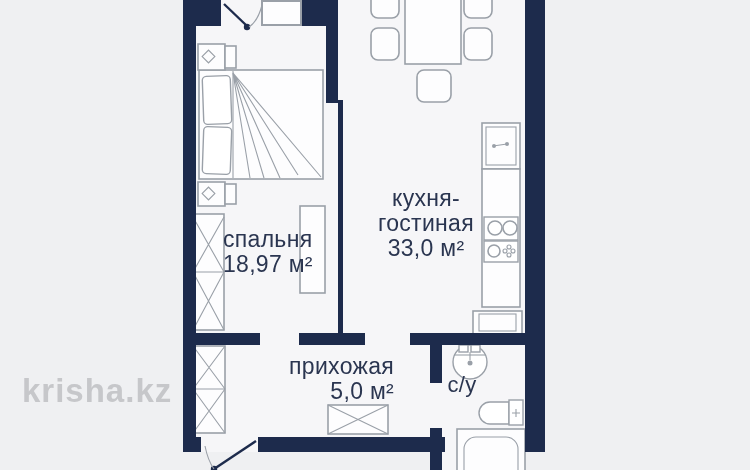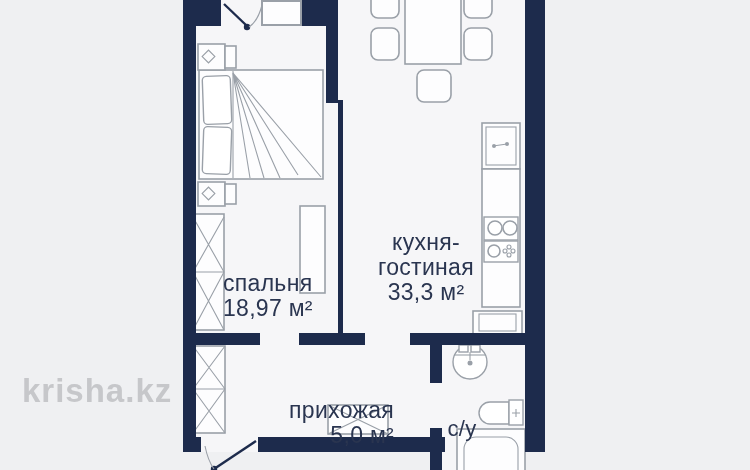--- a/index.html
+++ b/index.html
@@ -17,21 +17,21 @@
   svg{position:absolute;left:0;top:0;}
   .s{stroke:var(--line,#9aa0a8);stroke-width:1.6;fill:none;stroke-linecap:round;}
   .sf{stroke:var(--line,#9aa0a8);stroke-width:1.6;fill:#fdfdfe;}
   .sfw{stroke:var(--line,#9aa0a8);stroke-width:1.4;fill:#ffffff;}
   .thin{stroke:var(--line,#9aa0a8);stroke-width:1.1;fill:none;}
   .dot{fill:var(--line,#9aa0a8);stroke:none;}
   .door{stroke:var(--wall,#1d2b4c);stroke-width:2.4;fill:none;}
   .ddot{fill:var(--wall,#1d2b4c);stroke:none;}
   .room-label{
     position:absolute;color:var(--text,#2a3550);
-    font-size:23px;line-height:25px;letter-spacing:0.3px;margin-top:44px;
+    font-size:23px;line-height:25px;letter-spacing:0.3px;
   }
   .room-label.center{text-align:center;}
   .bath-label{font-size:22px;line-height:24px;}
   .watermark{
     position:absolute;left:22px;top:372px;z-index:50;
     font-size:33px;font-weight:bold;letter-spacing:1px;
     color:var(--watermark,#c6c7ca);
   }
 </style>
 </head>
@@ -165,21 +165,21 @@
   </svg>
 
   <div class="room-label" style="left:223px;top:227px;width:112px;z-index:30;">
     <div>спальня</div>
     <div>18,97 м²</div>
   </div>
 
   <div class="room-label center" style="left:358px;top:186px;width:136px;z-index:30;">
     <div>кухня-</div>
     <div>гостиная</div>
-    <div>33,3 м²</div>
+    <div>33,0 м²</div>
   </div>
 
   <div class="room-label center" style="left:260px;top:354px;width:134px;z-index:30;text-align:right;">
     <div>прихожая</div>
     <div>5,0 м²</div>
   </div>
 
   <div class="room-label center bath-label" style="left:414px;top:373px;width:96px;z-index:30;text-align:center;">
     <div>с/у</div>
   </div>

